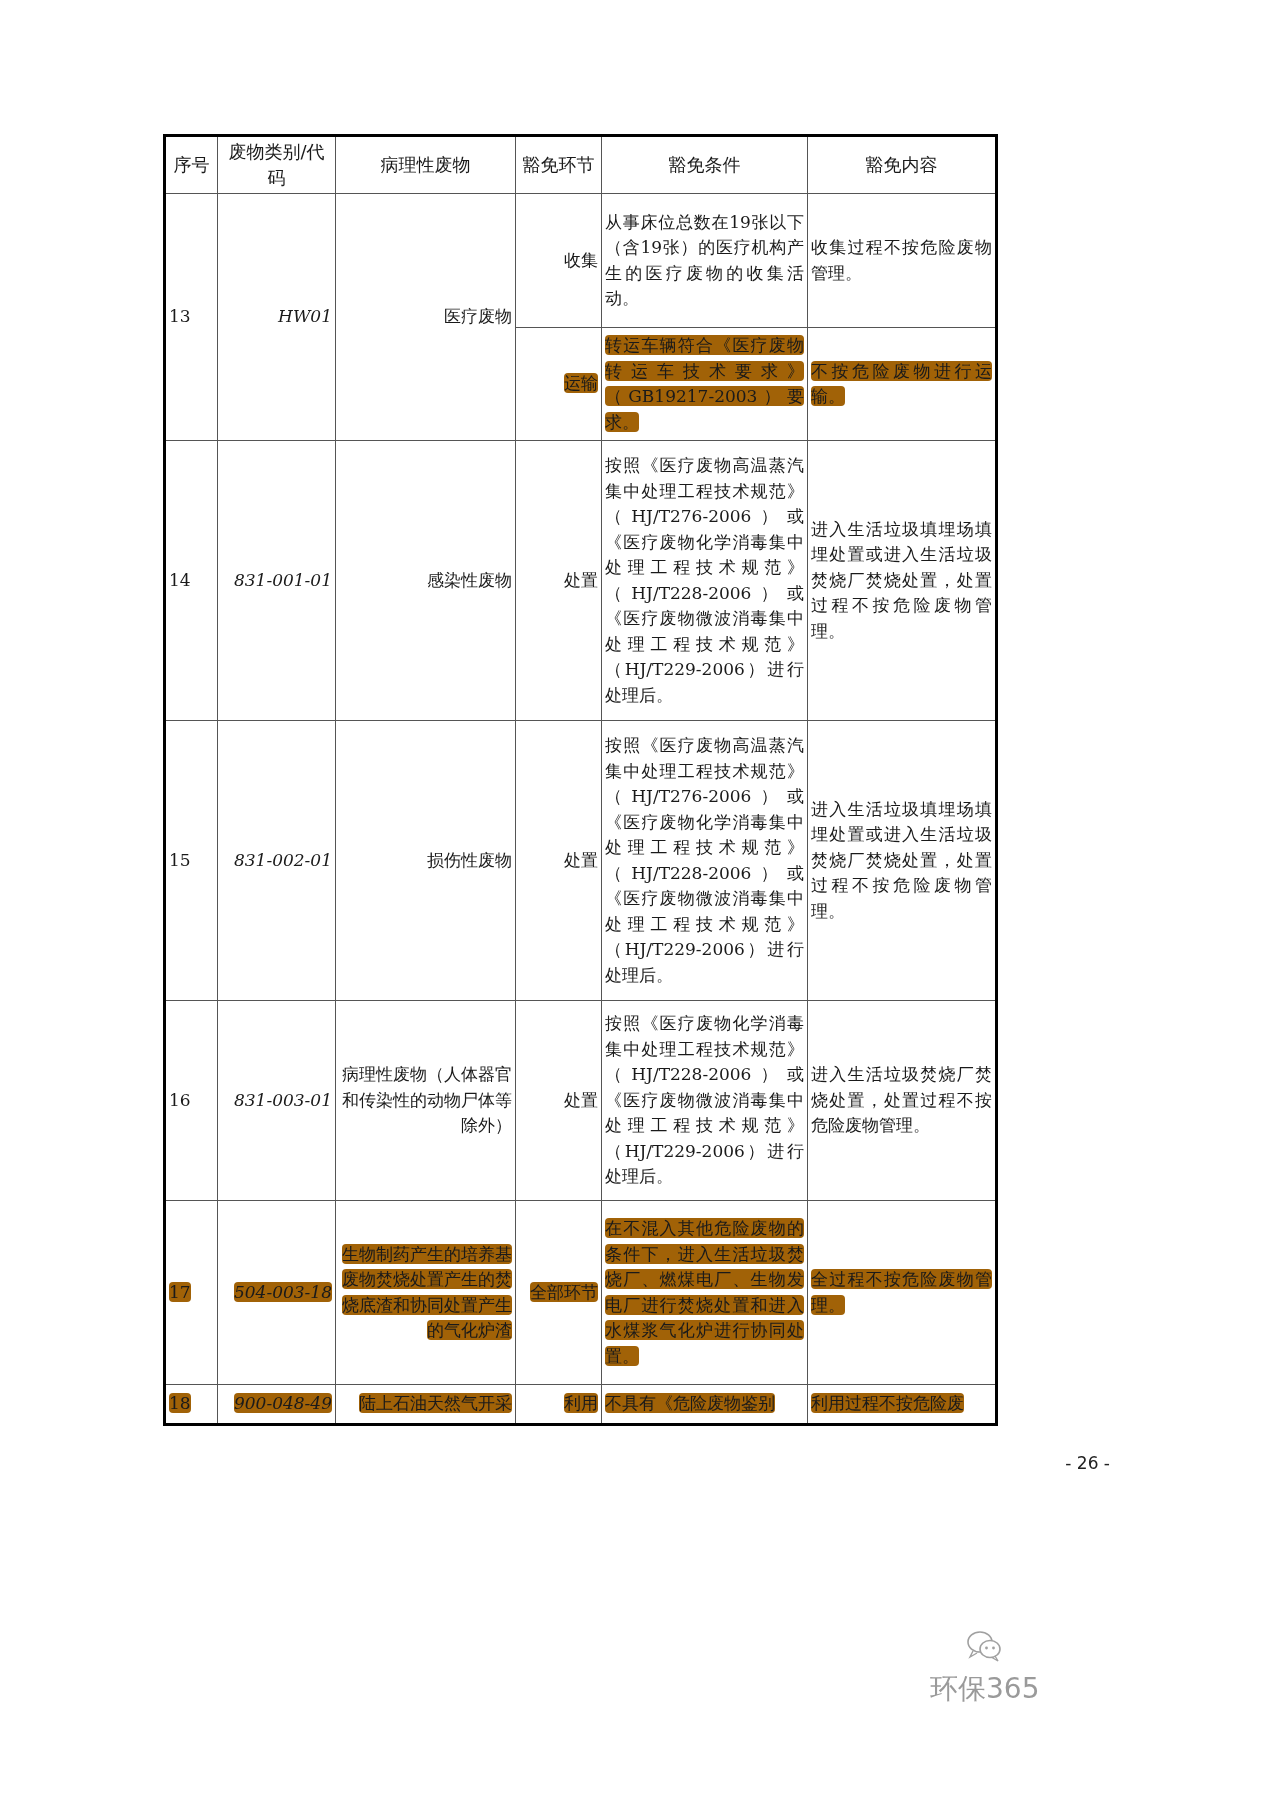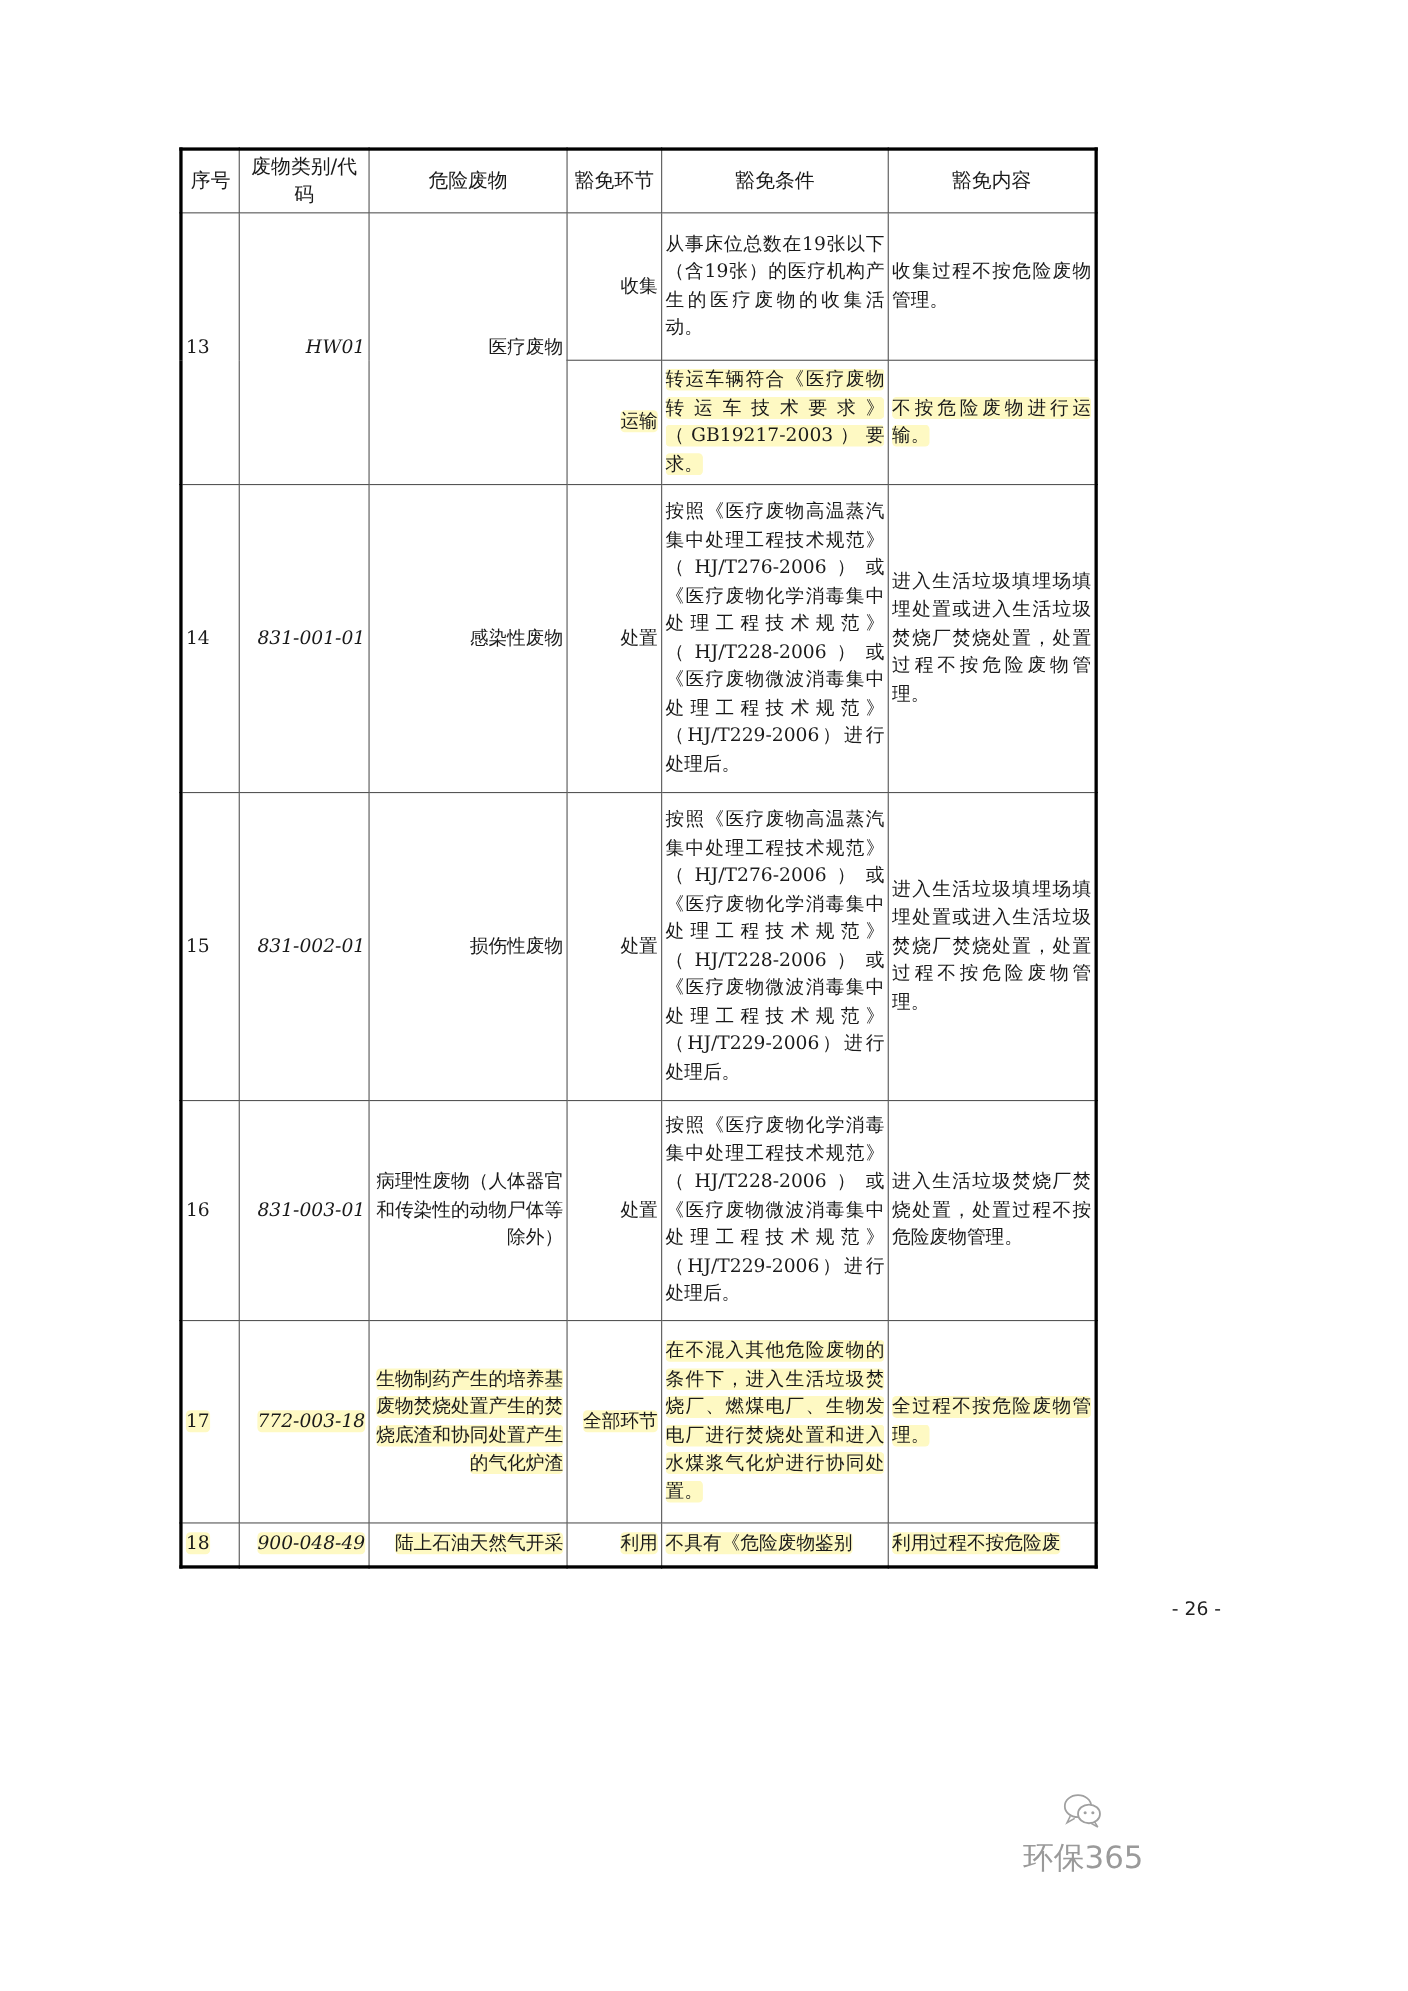--- a/index.html
+++ b/index.html
@@ -11,21 +11,21 @@
     table.waste td, table.waste th { border: 1px solid #555; padding: 2px 3px;
       font-size: 17px; line-height: 25.5px; vertical-align: middle; font-weight: normal; }
     table.waste th { text-align: center; font-family: "DejaVu Sans", "Liberation Sans", sans-serif;
       font-size: 18px; line-height: 26px; height: 46px; }
     .c-num { text-align: left; }
     .c-code { text-align: right; font-style: italic; }
     .c-name { text-align: right; }
     .c-stage { text-align: right; }
     .c-cond { text-align: justify; }
     .c-content { text-align: justify; }
-    .hl { background: #fef9c3; border-radius: 4px; box-decoration-break: clone; -webkit-box-decoration-break: clone; }
+    .hl { background: #a16207; border-radius: 4px; box-decoration-break: clone; -webkit-box-decoration-break: clone; }
     .pagenum { position: absolute; left: 0; width: 1110px; top: 1453px; text-align: right;
       font-family: "DejaVu Sans", "Liberation Sans", sans-serif; font-size: 17px; color: #222; }
     .watermark { position: absolute; left: 930px; top: 1628px; display: flex; align-items: center;
       gap: 6px; color: #9a9a9a; font-family: "DejaVu Sans", "Liberation Sans", sans-serif; font-size: 28px; flex-direction: column; }
     .watermark svg { display: block; }
   </style>
 </head>
 <body>
 
 <div class="page">
@@ -36,21 +36,21 @@
       <col style="width:118px">
       <col style="width:180px">
       <col style="width:86px">
       <col style="width:206px">
       <col style="width:189px">
     </colgroup>
     <thead>
       <tr>
         <th>序号</th>
         <th>废物类别/代码</th>
-        <th>危险废物</th>
+        <th>病理性废物</th>
         <th>豁免环节</th>
         <th>豁免条件</th>
         <th>豁免内容</th>
       </tr>
     </thead>
     <tbody>
 
       <tr style="height:134px">
         <td class="c-num" rowspan="2">13</td>
         <td class="c-code" rowspan="2">HW01</td>
@@ -87,21 +87,21 @@
         <td class="c-num">16</td>
         <td class="c-code">831-003-01</td>
         <td class="c-name">病理性废物（人体器官和传染性的动物尸体等除外）</td>
         <td class="c-stage">处置</td>
         <td class="c-cond">按照《医疗废物化学消毒集中处理工程技术规范》（HJ/T228-2006）或《医疗废物微波消毒集中处理工程技术规范》（HJ/T229-2006）进行处理后。</td>
         <td class="c-content">进入生活垃圾焚烧厂焚烧处置，处置过程不按危险废物管理。</td>
       </tr>
 
       <tr style="height:184px">
         <td class="c-num"><span class="hl">17</span></td>
-        <td class="c-code"><span class="hl">772-003-18</span></td>
+        <td class="c-code"><span class="hl">504-003-18</span></td>
         <td class="c-name"><span class="hl">生物制药产生的培养基废物焚烧处置产生的焚烧底渣和协同处置产生的气化炉渣</span></td>
         <td class="c-stage"><span class="hl">全部环节</span></td>
         <td class="c-cond"><span class="hl">在不混入其他危险废物的条件下，进入生活垃圾焚烧厂、燃煤电厂、生物发电厂进行焚烧处置和进入水煤浆气化炉进行协同处置。</span></td>
         <td class="c-content"><span class="hl">全过程不按危险废物管理。</span></td>
       </tr>
 
       <tr style="height:40px">
         <td class="c-num"><span class="hl">18</span></td>
         <td class="c-code"><span class="hl">900-048-49</span></td>
         <td class="c-name"><span class="hl">陆上石油天然气开采</span></td>

